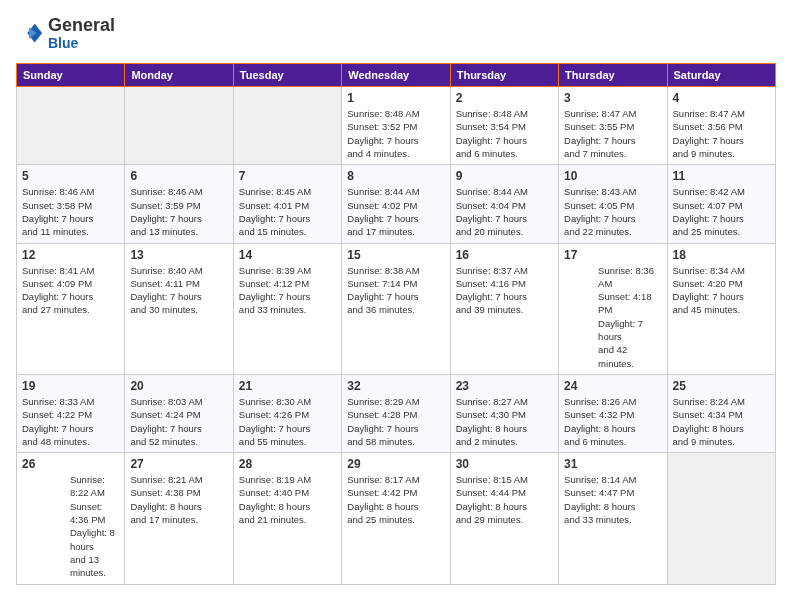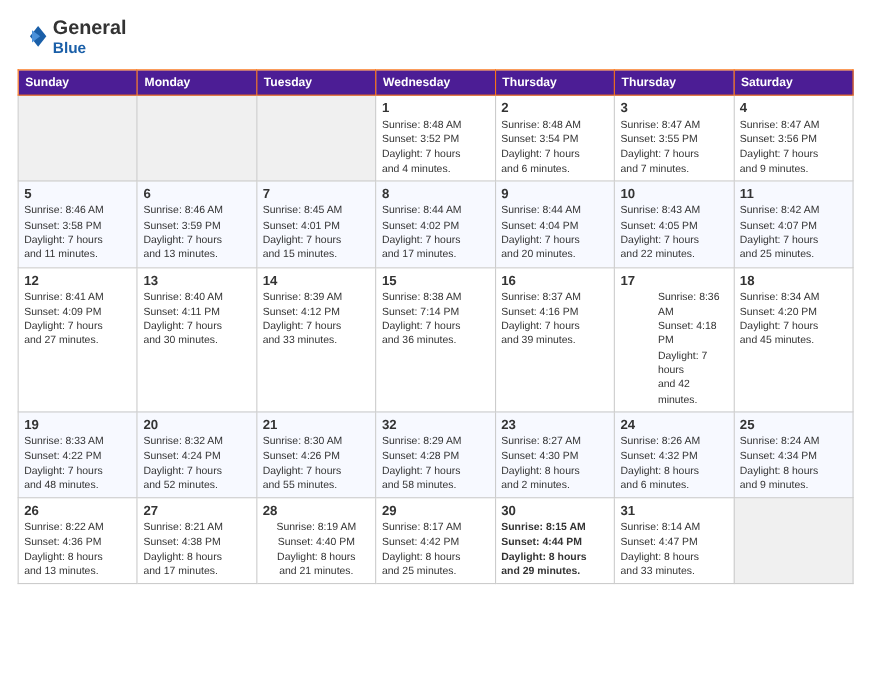--- a/index.html
+++ b/index.html
@@ -263,21 +263,21 @@
       <tr>
         <td>
           <span class="day-number">19</span>
           <div class="day-info" style="white-space: pre-line;">Sunrise: 8:33 AM
 Sunset: 4:22 PM
 Daylight: 7 hours
 and 48 minutes.</div>
         </td>
         <td>
           <span class="day-number">20</span>
-          <div class="day-info" style="white-space: pre-line;">Sunrise: 8:32 AM
+          <div class="day-info" style="white-space: pre-line;">Sunrise: 8:03 AM
 Sunset: 4:24 PM
 Daylight: 7 hours
 and 52 minutes.</div>
         </td>
         <td>
           <span class="day-number">21</span>
           <div class="day-info" style="white-space: pre-line;">Sunrise: 8:30 AM
 Sunset: 4:26 PM
 Daylight: 7 hours
 and 55 minutes.</div>
@@ -307,49 +307,49 @@
           <span class="day-number">25</span>
           <div class="day-info" style="white-space: pre-line;">Sunrise: 8:24 AM
 Sunset: 4:34 PM
 Daylight: 8 hours
 and 9 minutes.</div>
         </td>
       </tr>
       <tr>
         <td>
           <span class="day-number">26</span>
-          <div class="day-info" style="white-space: pre-line;">Sunrise: 8:22 AM
+          <div class="day-info" style="white-space: pre-line; margin-left: 48px;">Sunrise: 8:22 AM
 Sunset: 4:36 PM
 Daylight: 8 hours
 and 13 minutes.</div>
         </td>
         <td>
           <span class="day-number">27</span>
           <div class="day-info" style="white-space: pre-line;">Sunrise: 8:21 AM
 Sunset: 4:38 PM
 Daylight: 8 hours
 and 17 minutes.</div>
         </td>
         <td>
           <span class="day-number">28</span>
-          <div class="day-info" style="white-space: pre-line; text-align: center;">Sunrise: 8:19 AM
+          <div class="day-info" style="white-space: pre-line;">Sunrise: 8:19 AM
 Sunset: 4:40 PM
 Daylight: 8 hours
 and 21 minutes.</div>
         </td>
         <td>
           <span class="day-number">29</span>
           <div class="day-info" style="white-space: pre-line;">Sunrise: 8:17 AM
 Sunset: 4:42 PM
 Daylight: 8 hours
 and 25 minutes.</div>
         </td>
         <td>
           <span class="day-number">30</span>
-          <div class="day-info" style="white-space: pre-line; font-weight: bold;">Sunrise: 8:15 AM
+          <div class="day-info" style="white-space: pre-line;">Sunrise: 8:15 AM
 Sunset: 4:44 PM
 Daylight: 8 hours
 and 29 minutes.</div>
         </td>
         <td>
           <span class="day-number">31</span>
           <div class="day-info" style="white-space: pre-line;">Sunrise: 8:14 AM
 Sunset: 4:47 PM
 Daylight: 8 hours
 and 33 minutes.</div>

